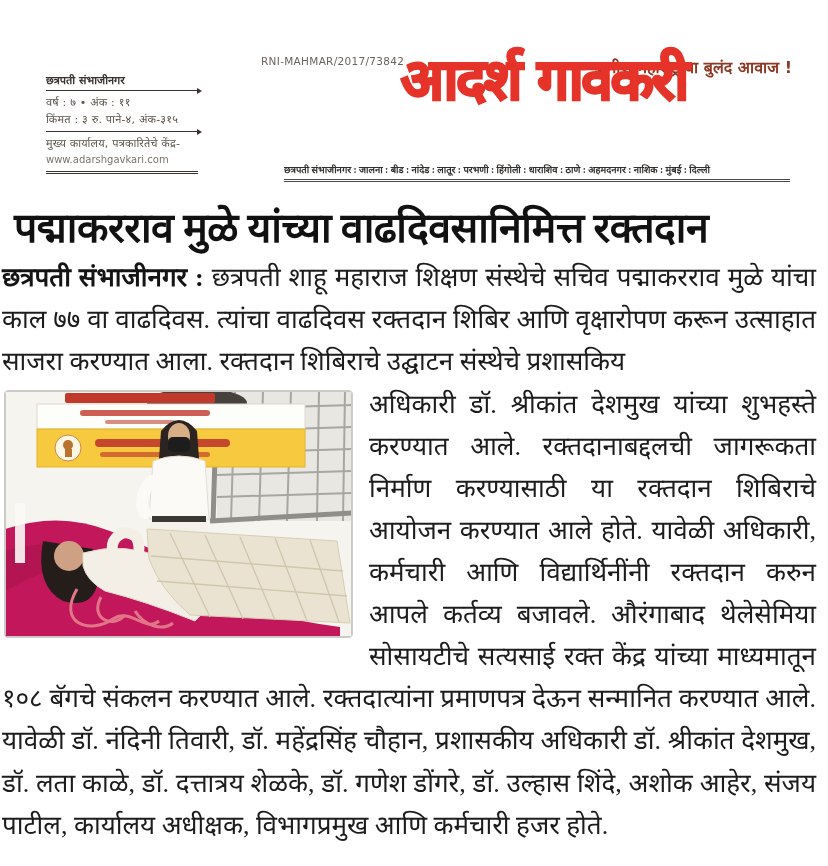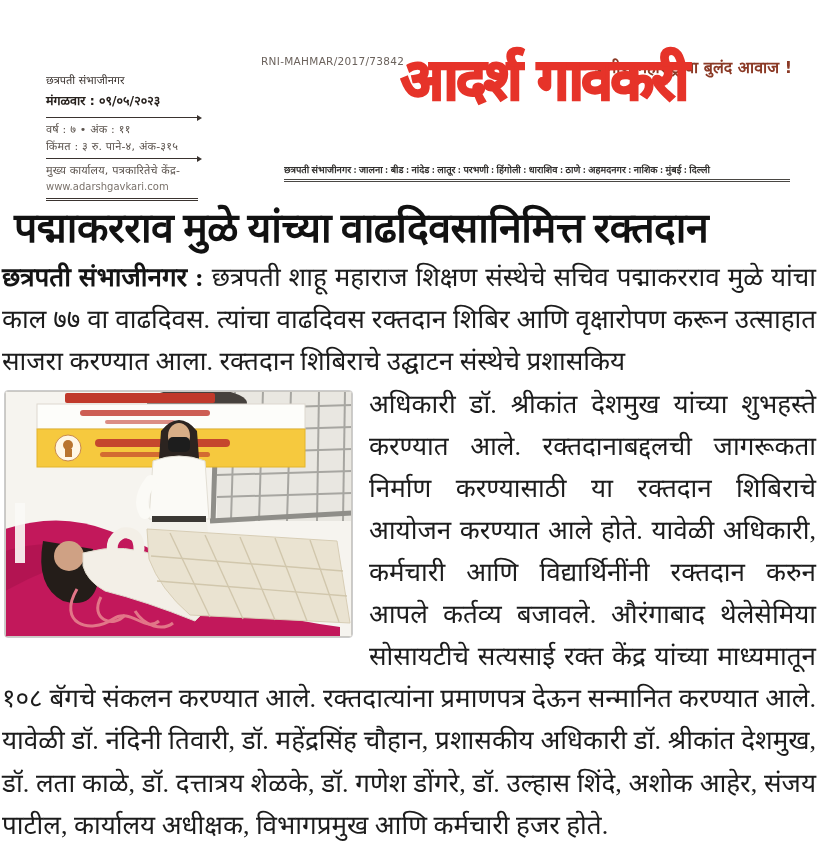--- a/index.html
+++ b/index.html
@@ -11,21 +11,21 @@
     overflow:hidden;
     font-family:"Liberation Serif","DejaVu Serif",serif;
     color:#1c1c1c;
   }
   
   .header{position:relative;height:198px;}
   .infobox{
     position:absolute;left:46px;top:72px;width:152px;
     font-family:"DejaVu Sans","Liberation Sans",sans-serif;
   }
-  .infobox .place{font-size:11px;font-weight:normal;color:#3a332f;}
+  .infobox .place{font-size:11px;font-weight:bold;color:#3a332f;}
   .infobox .date{font-size:12.5px;font-weight:bold;color:#26201c;margin-top:5px;padding-bottom:5px;}
   .rule{position:relative;border-top:1.6px solid #3a332f;margin:3px 0 4px 0;}
   .rule:after{content:"";position:absolute;right:-4px;top:-3.5px;width:0;height:0;
     border-left:5px solid #3a332f;border-top:3px solid transparent;border-bottom:3px solid transparent;}
   .infobox .tiny{font-size:11px;color:#5a524c;line-height:1.5;letter-spacing:.2px;}
   .infobox .site{font-size:10px;color:#7a726b;margin-top:1px;}
   .infobox .endrule{border-top:3px double #3a332f;margin-top:6px;}
   .rni{
     position:absolute;left:232px;top:55px;
     font-family:"DejaVu Sans","Liberation Sans",sans-serif;
@@ -77,21 +77,20 @@
 </style>
 </head>
 <body>
 
 <div class="page">
 
   <div class="header">
 
     <div class="infobox">
       <div class="place">छत्रपती संभाजीनगर</div>
-      <div class="date">मंगळवार : ०९/०५/२०२३</div>
       <div class="rule"></div>
       <div class="tiny">वर्ष : ७ • अंक : ११</div>
       <div class="tiny">किंमत : ३ रु. पाने-४, अंक-३१५</div>
       <div class="rule"></div>
       <div class="tiny">मुख्य कार्यालय, पत्रकारितेचे केंद्र-</div>
       <div class="site">www.adarshgavkari.com</div>
       <div class="endrule"></div>
     </div>
 
     <div class="rni">RNI-MAHMAR/2017/73842</div>

